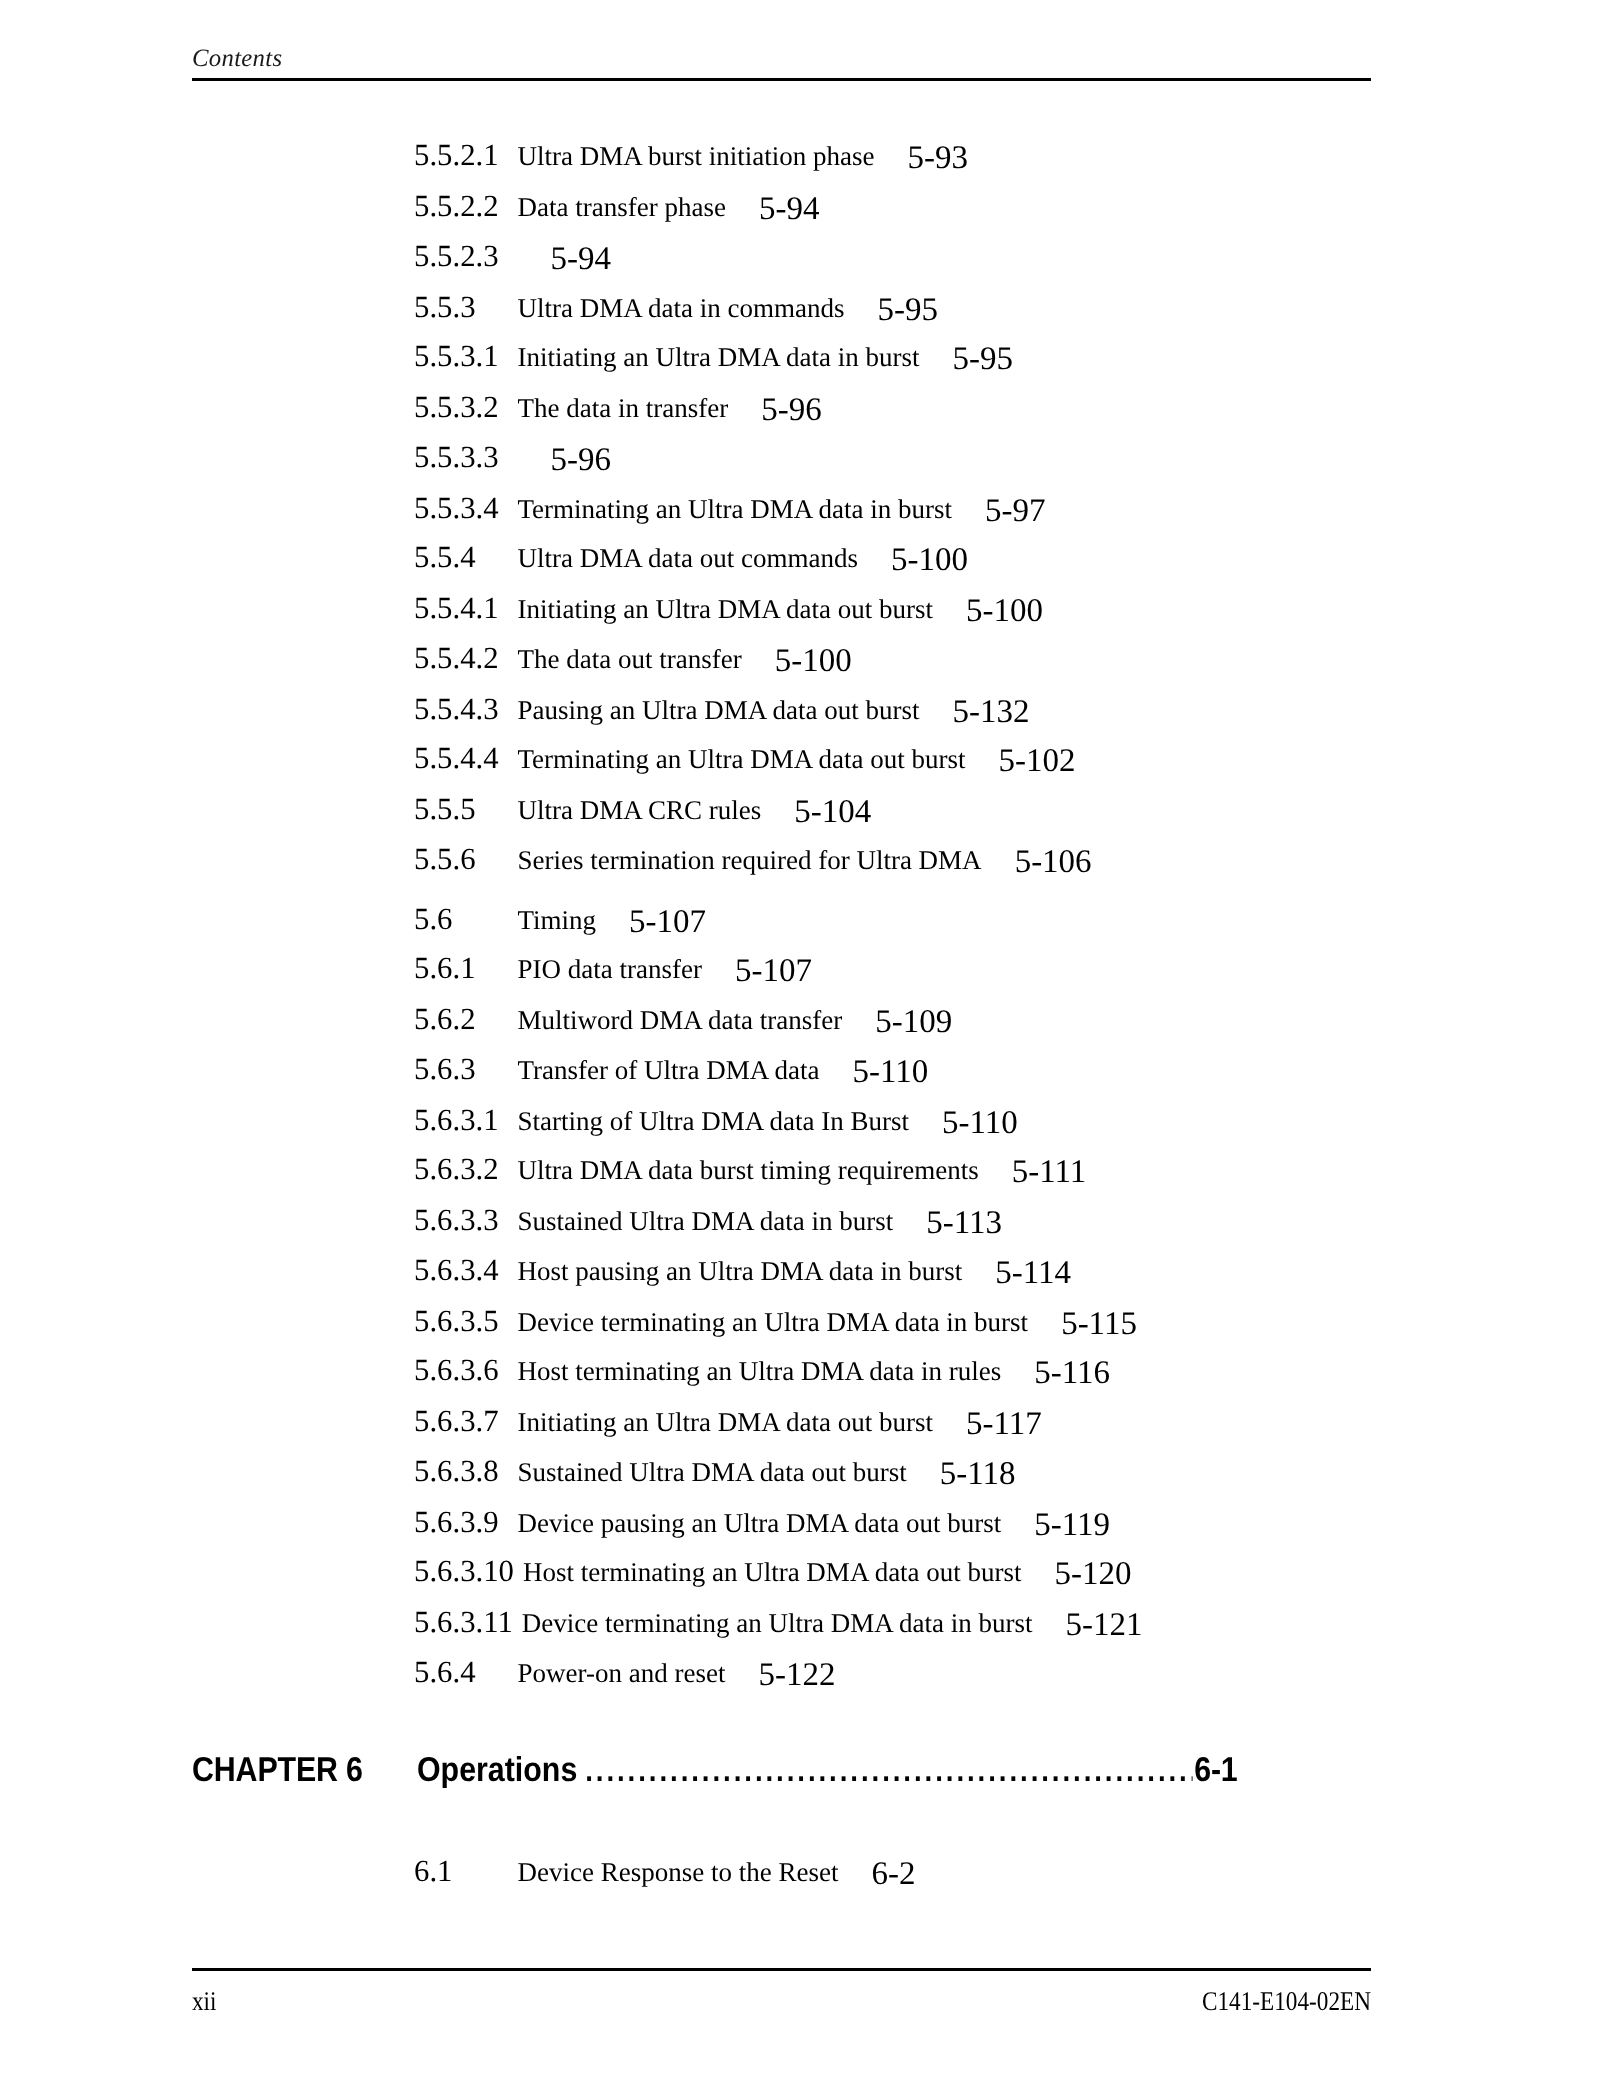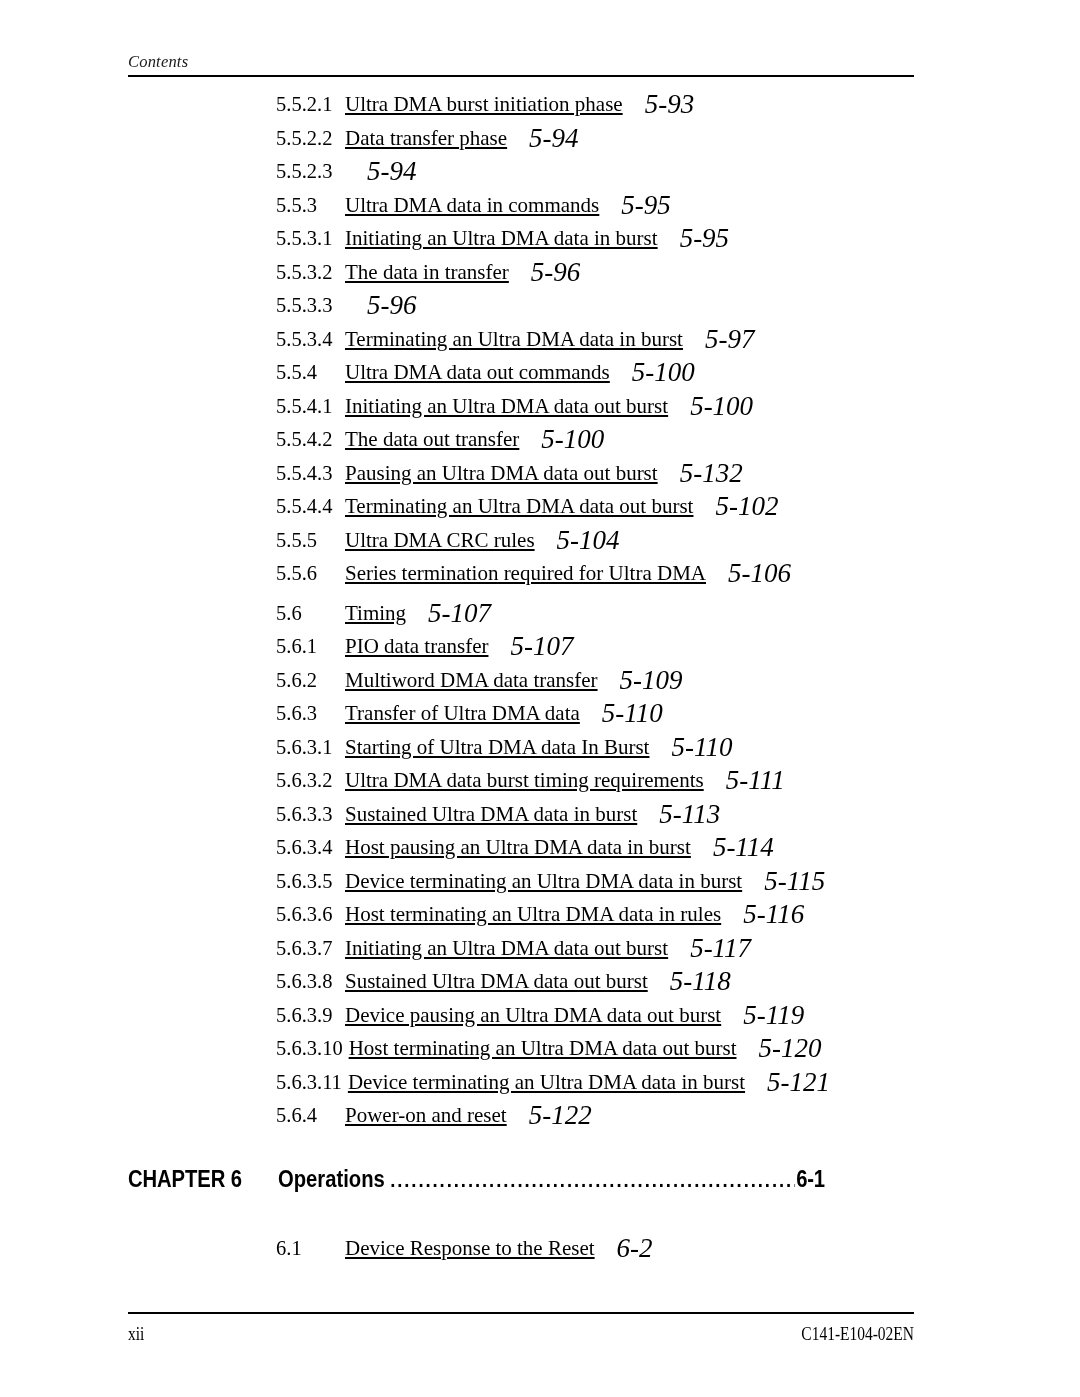--- a/index.html
+++ b/index.html
@@ -24,21 +24,20 @@
     top: 30px;
     width: 786px;
   }
   .header-label {
     font-family: "Liberation Serif", "DejaVu Serif", serif;
     font-style: italic;
     font-size: 16.5px;
     letter-spacing: 0.2px;
     line-height: 1.15;
     color: #1a1a1a;
-    margin-top: 23px;
   }
   .header-rule {
     margin-top: 3px;
     border-top: 2px solid #000000;
     width: 786px;
   }
 
   
   .toc {
     position: absolute;
@@ -67,29 +66,27 @@
     font-size: 20.5px;
   }
   
   .toc-num.wide {
     min-width: 0;
     padding-right: 6px;
   }
 
   .toc-title {
     flex: 0 0 auto;
-    font-size: 21px;
-    text-decoration: underline;
+    font-size: 18px;
   }
 
   .toc-page {
     flex: 0 0 auto;
     padding-left: 22px;
-    font-size: 27px;
-    font-style: italic;
+    font-size: 22px;
   }
 
   
   .chapter-line {
     position: absolute;
     left: 128px;
     top: 1166px;
     width: 792px;
     display: flex;
     align-items: baseline;

